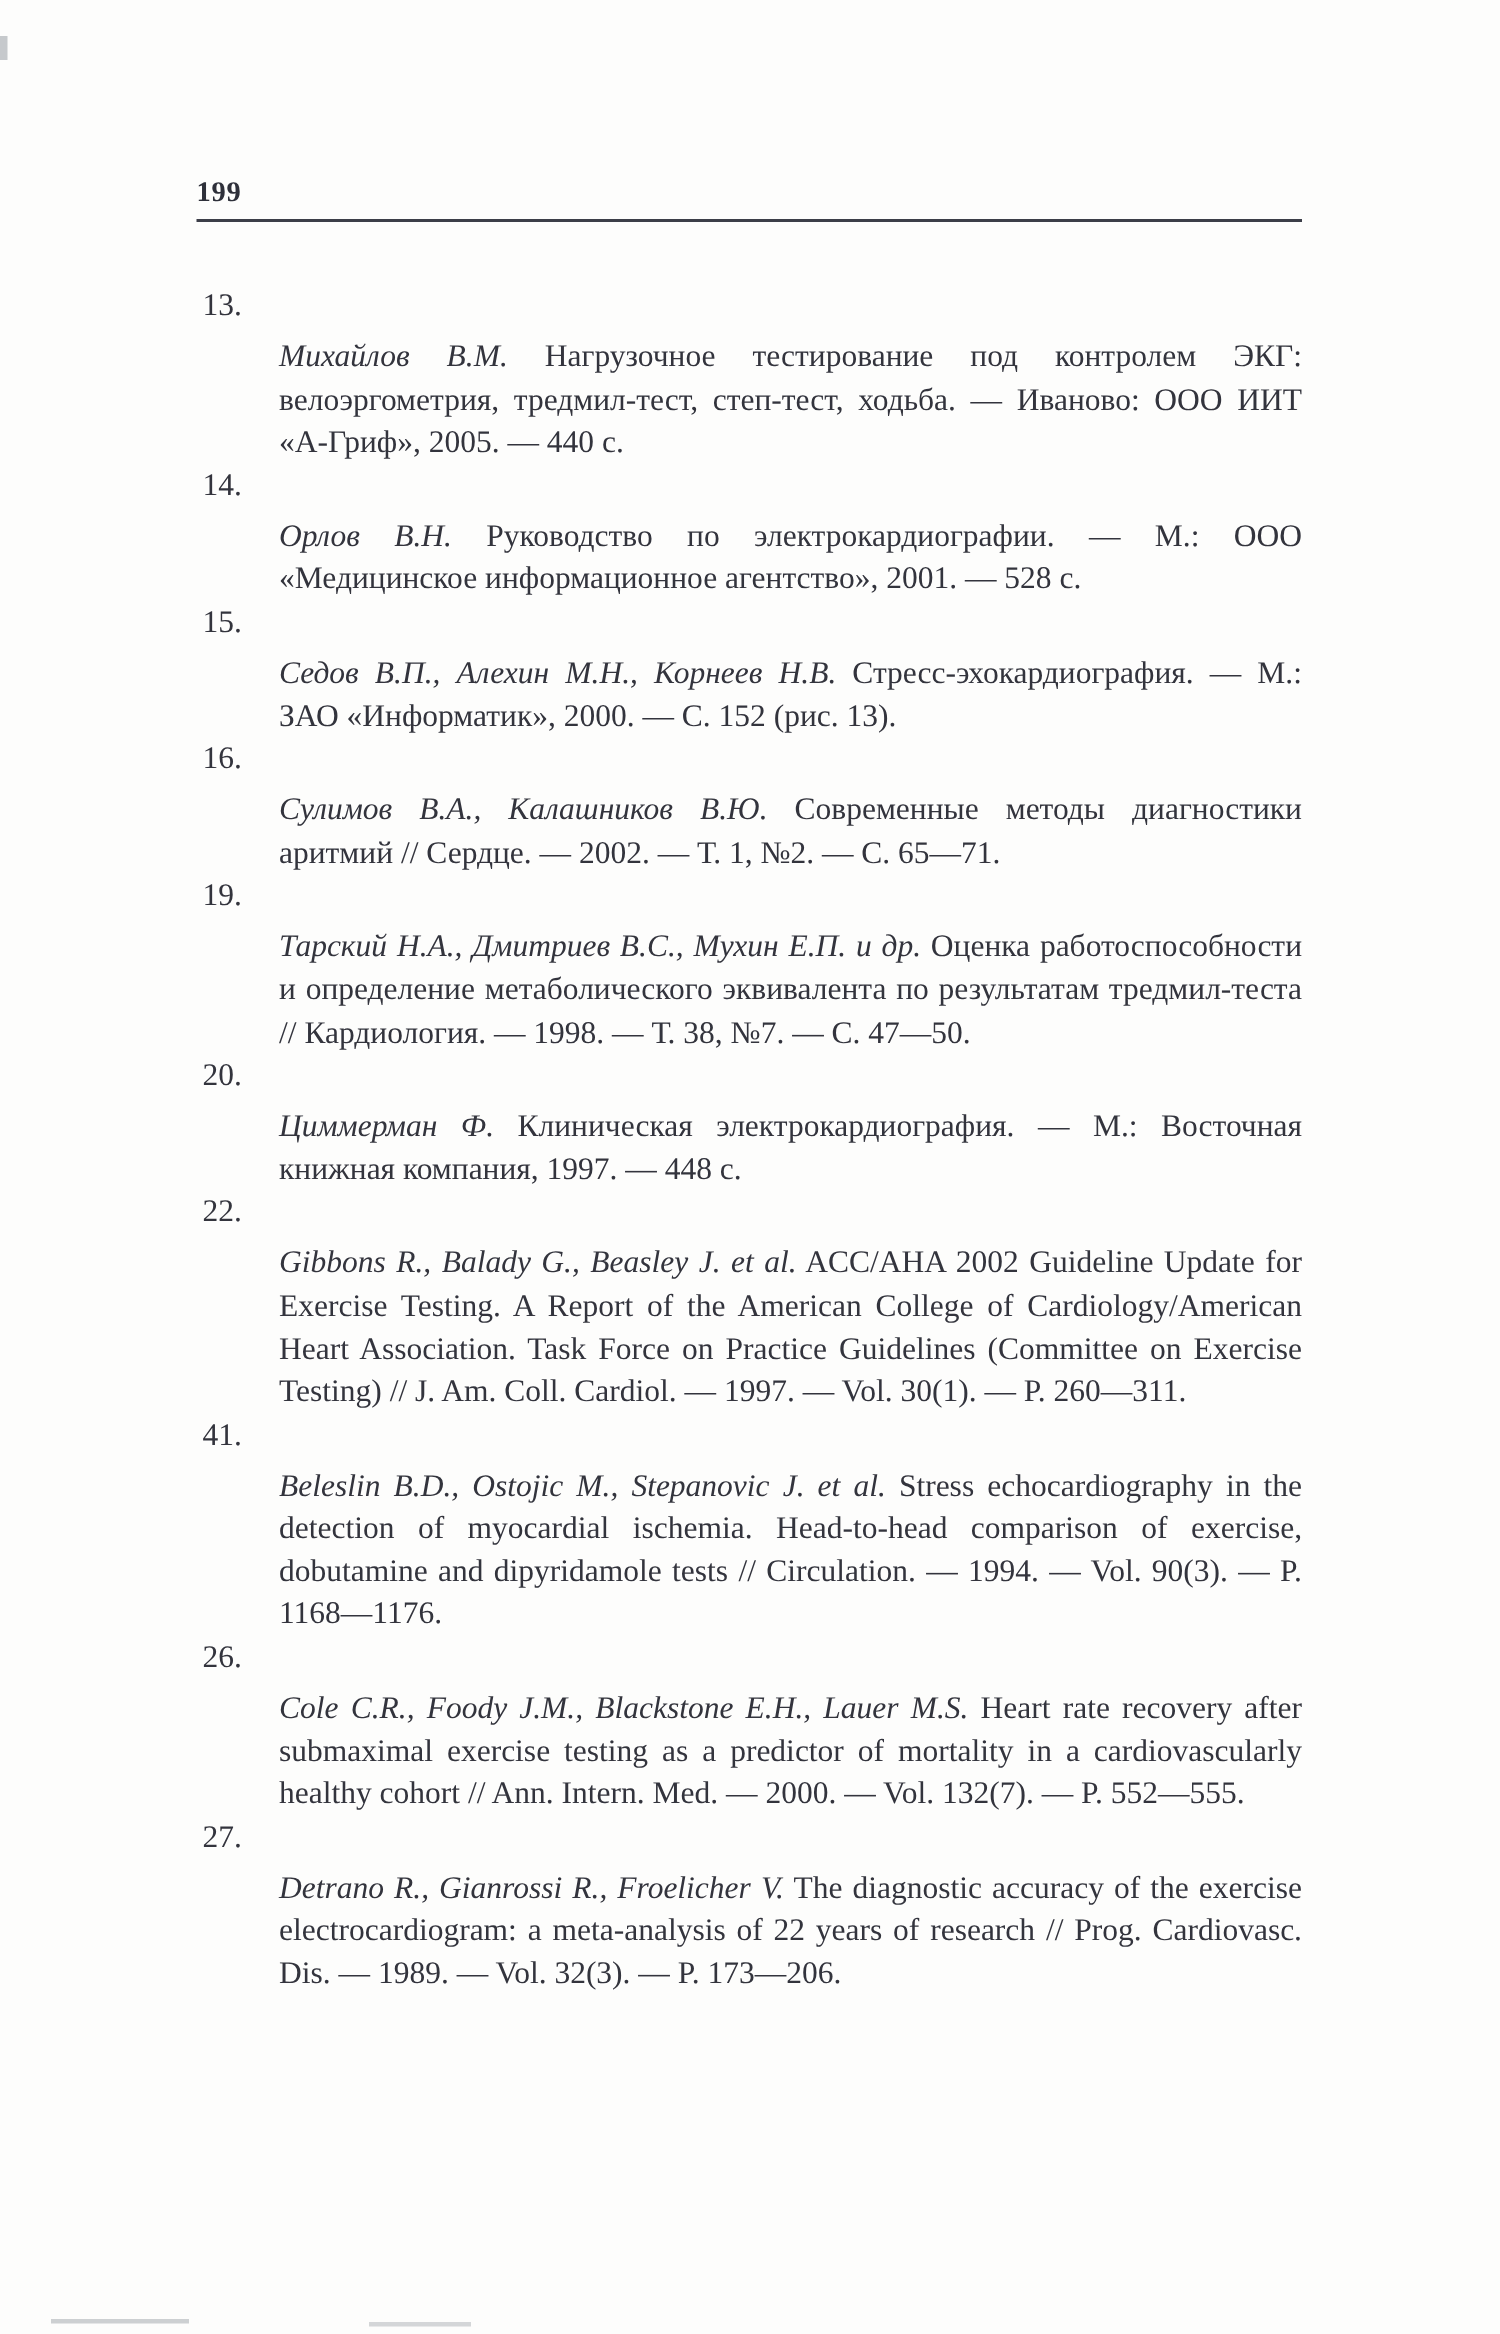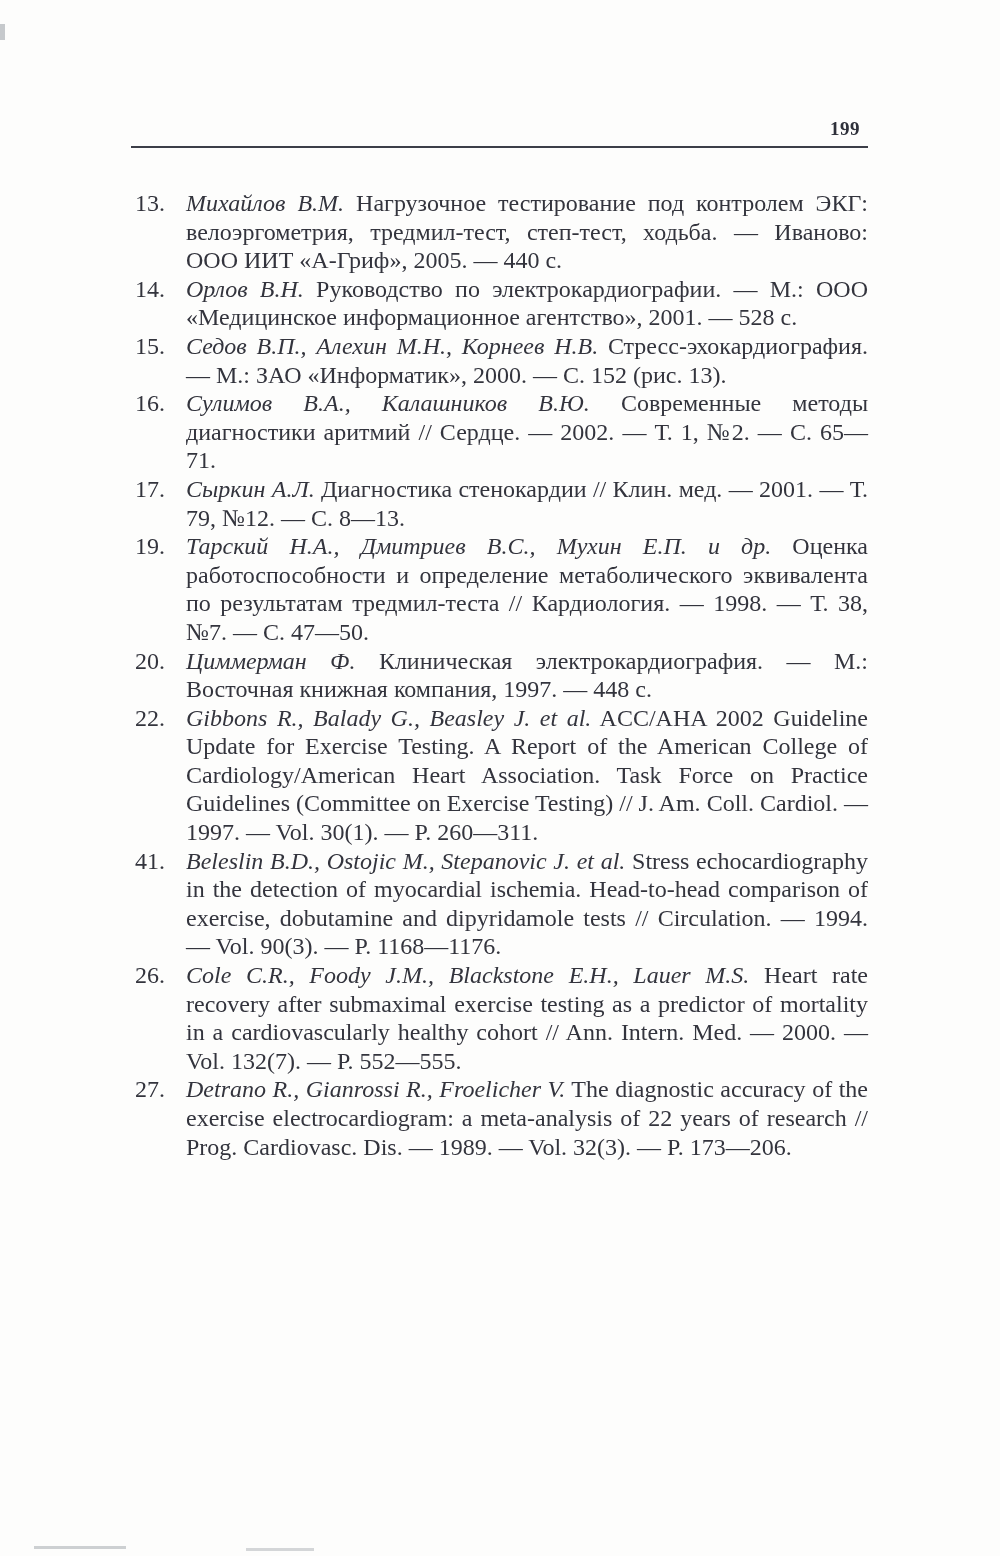--- a/index.html
+++ b/index.html
@@ -18,56 +18,57 @@
     font-family: "Liberation Serif", "DejaVu Serif", serif;
   }
   .header {
     position: absolute;
     left: 131px;
     right: 132px;
     top: 118px;
   }
   .page-number {
     display: block;
-    text-align: right;
+    text-align: left;
     font-weight: bold;
     font-size: 19px;
     letter-spacing: 0.5px;
     color: #2e303a;
     padding-right: 8px;
   }
   .header-rule {
     margin-top: 6px;
     border: 0;
     border-bottom: 2px solid #3c3e48;
     height: 0;
   }
   .ref-list {
     position: absolute;
     left: 135px;
     top: 189px;
     width: 733px;
     margin: 0;
     padding: 0;
     list-style: none;
-    font-size: 24px;
+    font-size: 21px;
     line-height: 28.6px;
     color: #33343d;
   }
   .ref-item {
     display: flex;
     align-items: flex-start;
   }
   .ref-num {
     flex: 0 0 51px;
     text-align: left;
   }
   .ref-body {
     flex: 1 1 auto;
     text-align: justify;
+    margin-top: 34px;
   }
   .ref-authors {
     font-style: italic;
   }
   .scan-artifact {
     position: absolute;
     background: #cdd0d2;
   }
   .artifact-1 { left: 0; top: 24px; width: 5px; height: 16px; background: #c6c9cc; }
   .artifact-2 { left: 34px; bottom: 7px; width: 92px; height: 3px; }
@@ -101,24 +102,20 @@
   <li class="ref-item">
     <span class="ref-num">15.</span>
     <span class="ref-body"><i class="ref-authors">Седов В.П., Алехин М.Н., Корнеев Н.В.</i><span class="ref-text"> Стресс-эхокардиография. — М.: ЗАО «Информатик», 2000. — С. 152 (рис. 13).</span></span>
   </li>
 
   <li class="ref-item">
     <span class="ref-num">16.</span>
     <span class="ref-body"><i class="ref-authors">Сулимов В.А., Калашников В.Ю.</i><span class="ref-text"> Современные методы диагностики аритмий // Сердце. — 2002. — Т. 1, №2. — С. 65—71.</span></span>
   </li>
 
-  <li class="ref-item">
-    <span class="ref-num">17.</span>
-    <span class="ref-body"><i class="ref-authors">Сыркин А.Л.</i><span class="ref-text"> Диагностика стенокардии // Клин. мед. — 2001. — Т. 79, №12. — С. 8—13.</span></span>
-  </li>
 
 
   <li class="ref-item">
     <span class="ref-num">19.</span>
     <span class="ref-body"><i class="ref-authors">Тарский Н.А., Дмитриев В.С., Мухин Е.П. и др.</i><span class="ref-text"> Оценка работоспособности и определение метаболического эквивалента по результатам тредмил-теста // Кардиология. — 1998. — Т. 38, №7. — С. 47—50.</span></span>
   </li>
 
   <li class="ref-item">
     <span class="ref-num">20.</span>
     <span class="ref-body"><i class="ref-authors">Циммерман Ф.</i><span class="ref-text"> Клиническая электрокардиография. — М.: Восточная книжная компания, 1997. — 448 с.</span></span>

